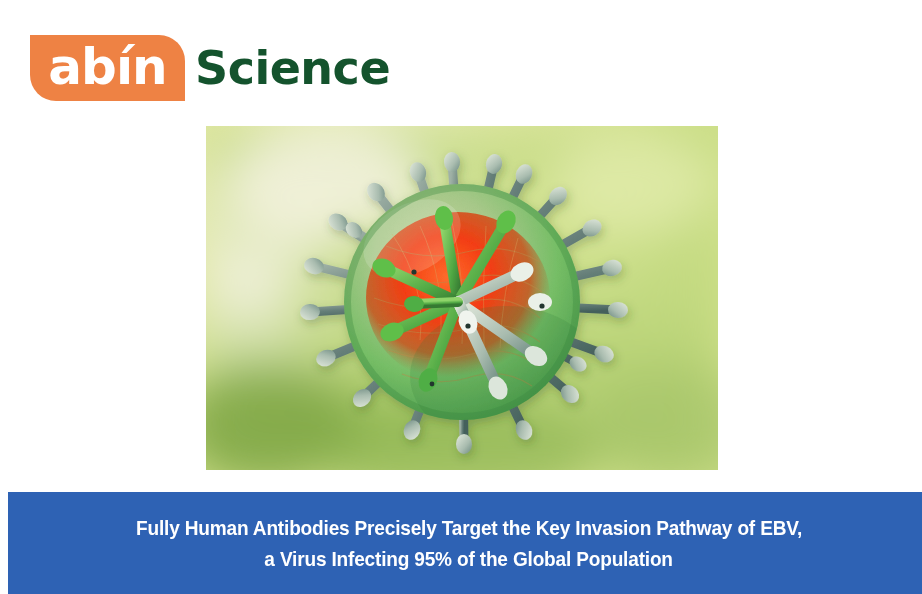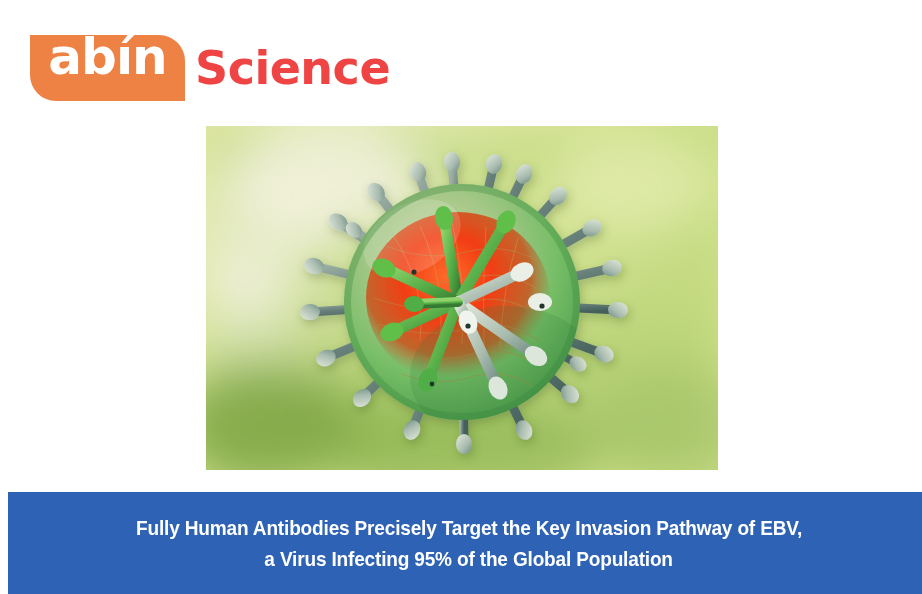--- a/index.html
+++ b/index.html
@@ -36,40 +36,40 @@
     display: flex;
     align-items: center;
   }
   .logo-mark {
     position: relative;
     width: 155px;
     height: 66px;
     background: #ee8244;
     border-radius: 0 26px 0 26px;
     display: flex;
-    align-items: flex-start;
+    align-items: center;
     justify-content: center;
     overflow: hidden;
   }
   .logo-mark-text {
     font-family: "DejaVu Sans", sans-serif;
     font-size: 50px;
     font-weight: 700;
     color: #ffffff;
     letter-spacing: -1px;
     line-height: 1;
     margin-top: -3px;
     padding: 0 6px;
     white-space: nowrap;
   }
   .logo-word {
     font-family: "DejaVu Sans", sans-serif;
     font-size: 46px;
     font-weight: 600;
-    color: #ef4444;
+    color: #14532d;
     letter-spacing: -0.5px;
     line-height: 1;
     margin-left: 10px;
     white-space: nowrap;
   }
 
   
   .hero-photo {
     position: absolute;
     left: 206px;

